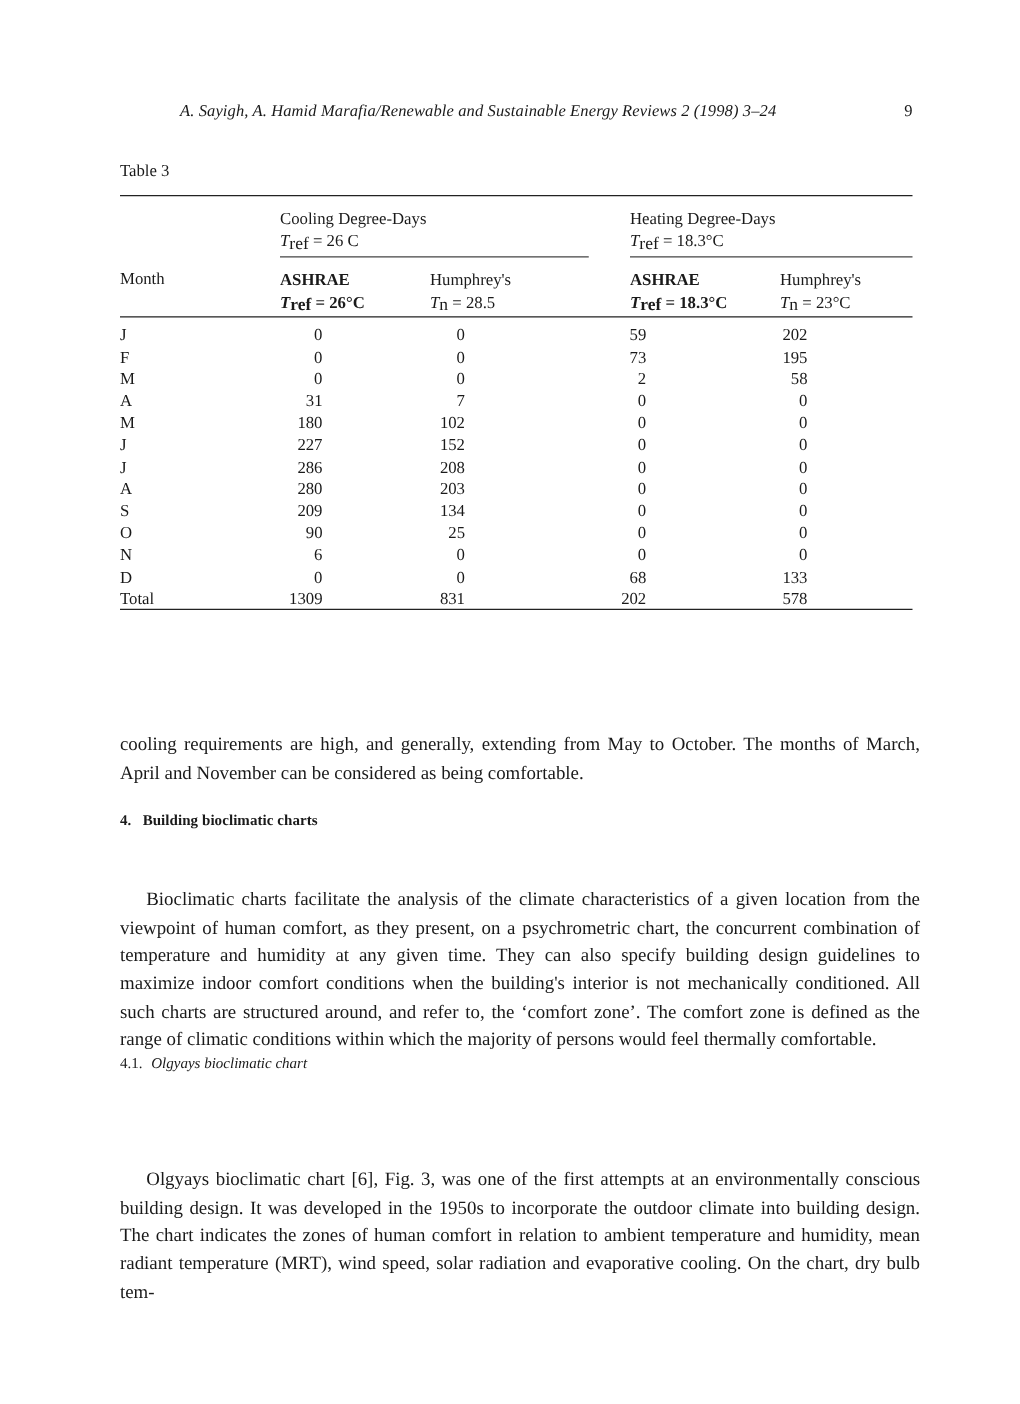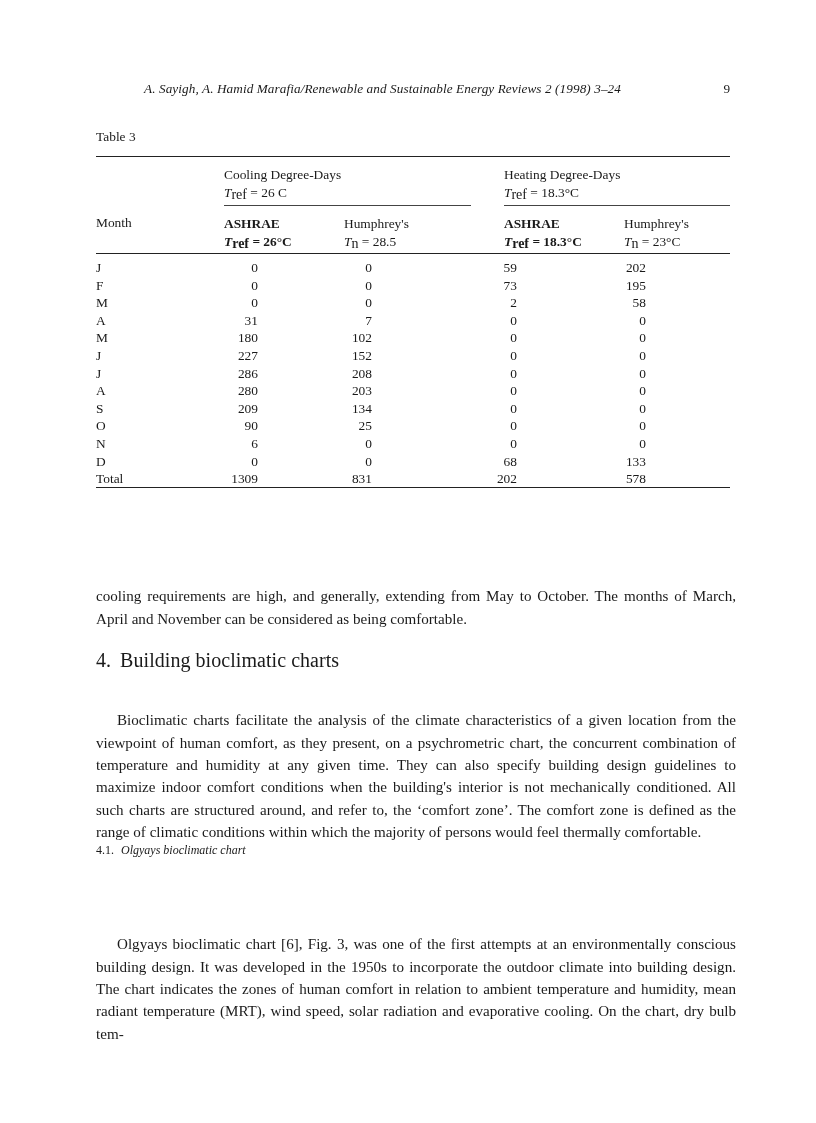--- a/index.html
+++ b/index.html
@@ -153,22 +153,22 @@
   .para.last-nojust > :last-child { }
 
   .p1 { top: 570px; }
   .p2 { top: 694px; }
   .p3 { top: 918px; }
 
   .sec-head {
     position: absolute;
     left: 96px;
     top: 649px;
-    font-size: 20px;
-    font-weight: normal;
+    font-size: 12px;
+    font-weight: bold;
     letter-spacing: 0.05px;
     white-space: nowrap;
   }
   .sec-head .num { margin-right: 9px; }
 
   .sub-head {
     position: absolute;
     left: 96px;
     top: 843px;
     font-size: 12px;

